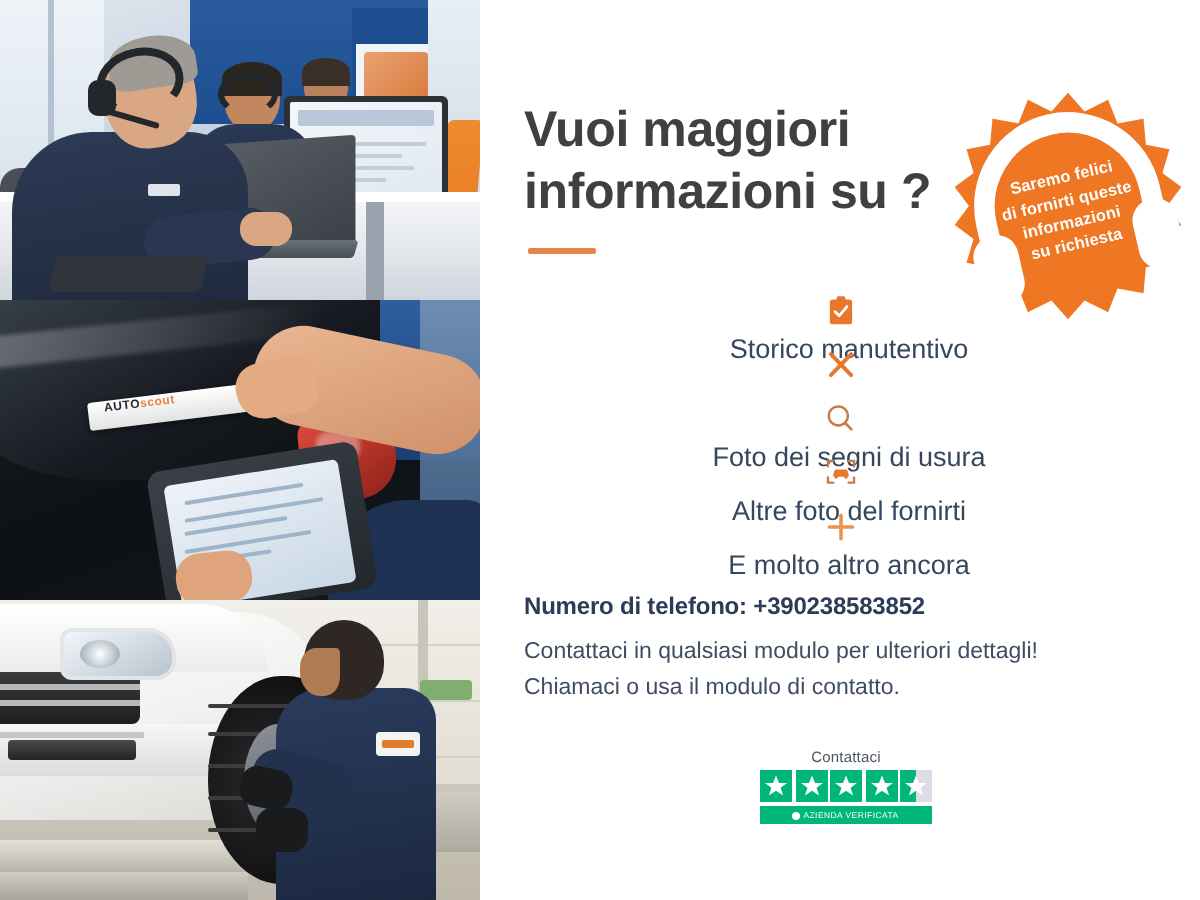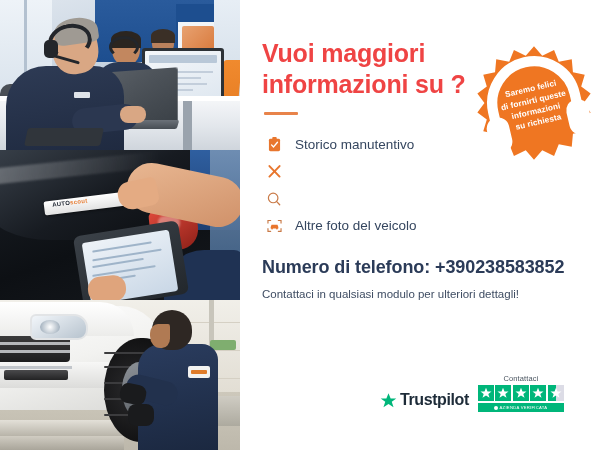--- a/index.html
+++ b/index.html
@@ -191,54 +191,56 @@
   .content {
     position: relative;
     flex: 1 1 auto;
     padding: 38px 22px 0 22px;
     background: #ffffff;
   }
   .headline {
     font-size: 25px;
     line-height: 1.22;
     font-weight: bold;
-    color: #ef4444;
+    color: #404040;
     letter-spacing: -0.2px;
     max-width: 210px;
+    margin-top: 12px;
   }
   .rule {
     width: 34px; height: 3px;
     background: #e8834a;
     margin: 13px 0 0 2px;
     border-radius: 1px;
   }
 
   
   .features { margin-top: 16px; }
   .feat {
     display: flex; align-items: center;
     height: 27px;
+    flex-direction: column;
   }
   .feat-ico {
     width: 24px; height: 20px;
     display: flex; align-items: center; justify-content: center;
     flex: 0 0 24px;
     color: #e07a36;
   }
   .feat-label {
     margin-left: 9px;
     font-size: 13.5px;
     color: #35465f;
     white-space: nowrap;
   }
 
   
   .phone {
     margin-top: 18px;
-    font-size: 18px;
+    font-size: 12px;
     font-weight: bold;
     color: #2b3b58;
     letter-spacing: -0.1px;
   }
   .contact-lines {
     margin-top: 8px;
     font-size: 11.5px;
     line-height: 1.55;
     color: #3f4d63;
   }
@@ -470,60 +472,62 @@
         </span>
       </div>
 
       <div class="feat">
         <span class="feat-ico">
           <svg width="14" height="14" viewBox="0 0 15 15" aria-hidden="true">
             <circle cx="6.6" cy="6.4" r="5.1" fill="none" stroke="#c97a47" stroke-width="1.3"></circle>
             <path d="M10.4 10.3 L13.6 13.6" stroke="#c97a47" stroke-width="1.4" stroke-linecap="round"></path>
           </svg>
         </span>
+        <span class="feat-label">Foto dei segni di usura</span>
       </div>
 
       <div class="feat">
         <span class="feat-ico">
           <svg width="15" height="14" viewBox="0 0 16 15" aria-hidden="true">
             <g fill="none" stroke="#c97a47" stroke-width="1.25" stroke-linecap="round">
               <path d="M1 4.4 V1.6 H3.9"></path>
                 <path d="M12.1 1.6 H15 V4.4"></path>
               <path d="M15 10.4 V13.2 H12.1"></path>
                 <path d="M3.9 13.2 H1 V10.4"></path>
             </g>
             <path d="M3.9 8.6 L4.8 6.2 h6.4 l0.9 2.4 v1.5 H3.9 Z" fill="#e8762e"></path>
             <circle cx="5.4" cy="10.2" r="0.95" fill="#e8762e"></circle>
             <circle cx="10.6" cy="10.2" r="0.95" fill="#e8762e"></circle>
           </svg>
         </span>
-        <span class="feat-label">Altre foto del veicolo</span>
-      </div>
-
+        <span class="feat-label">Altre foto del fornirti</span>
+      </div>
+
+      <div class="feat">
+        <span class="feat-ico">
+          <svg width="15" height="15" viewBox="0 0 16 16" aria-hidden="true">
+            <path d="M8 1.8 V14.2 M1.8 8 H14.2" stroke="#e8934e" stroke-width="1.9" stroke-linecap="round"></path>
+          </svg>
+        </span>
+        <span class="feat-label">E molto altro ancora</span>
+      </div>
 
     </div>
 
     <div class="phone">
       <span>Numero di telefono:</span>
       <span>+390238583852</span>
     </div>
 
     <div class="contact-lines">
       <div>Contattaci in qualsiasi modulo per ulteriori dettagli!</div>
+      <div>Chiamaci o usa il modulo di contatto.</div>
     </div>
 
     <div class="tp">
-      <div class="tp-logo">
-        <span>
-          <svg class="tp-star-svg" viewBox="0 0 24 24" aria-hidden="true">
-            <path fill="#00b67a" d="M12 1.6 L15 9.1 H23 L16.6 13.8 L19.1 21.6 L12 16.8 L4.9 21.6 L7.4 13.8 L1 9.1 H9 Z"></path>
-          </svg>
-        </span>
-        <span class="tp-word">Trustpilot</span>
-      </div>
       <div class="tp-right">
         <div class="tp-excellent">Contattaci</div>
         <div class="tp-stars">
           <span class="tp-box">
               <svg viewBox="0 0 24 24">
                 <path fill="#fff" d="M12 1.6 L15 9.1 H23 L16.6 13.8 L19.1 21.6 L12 16.8 L4.9 21.6 L7.4 13.8 L1 9.1 H9 Z"></path>
               </svg>
             </span>
           <span class="tp-box">
               <svg viewBox="0 0 24 24">

